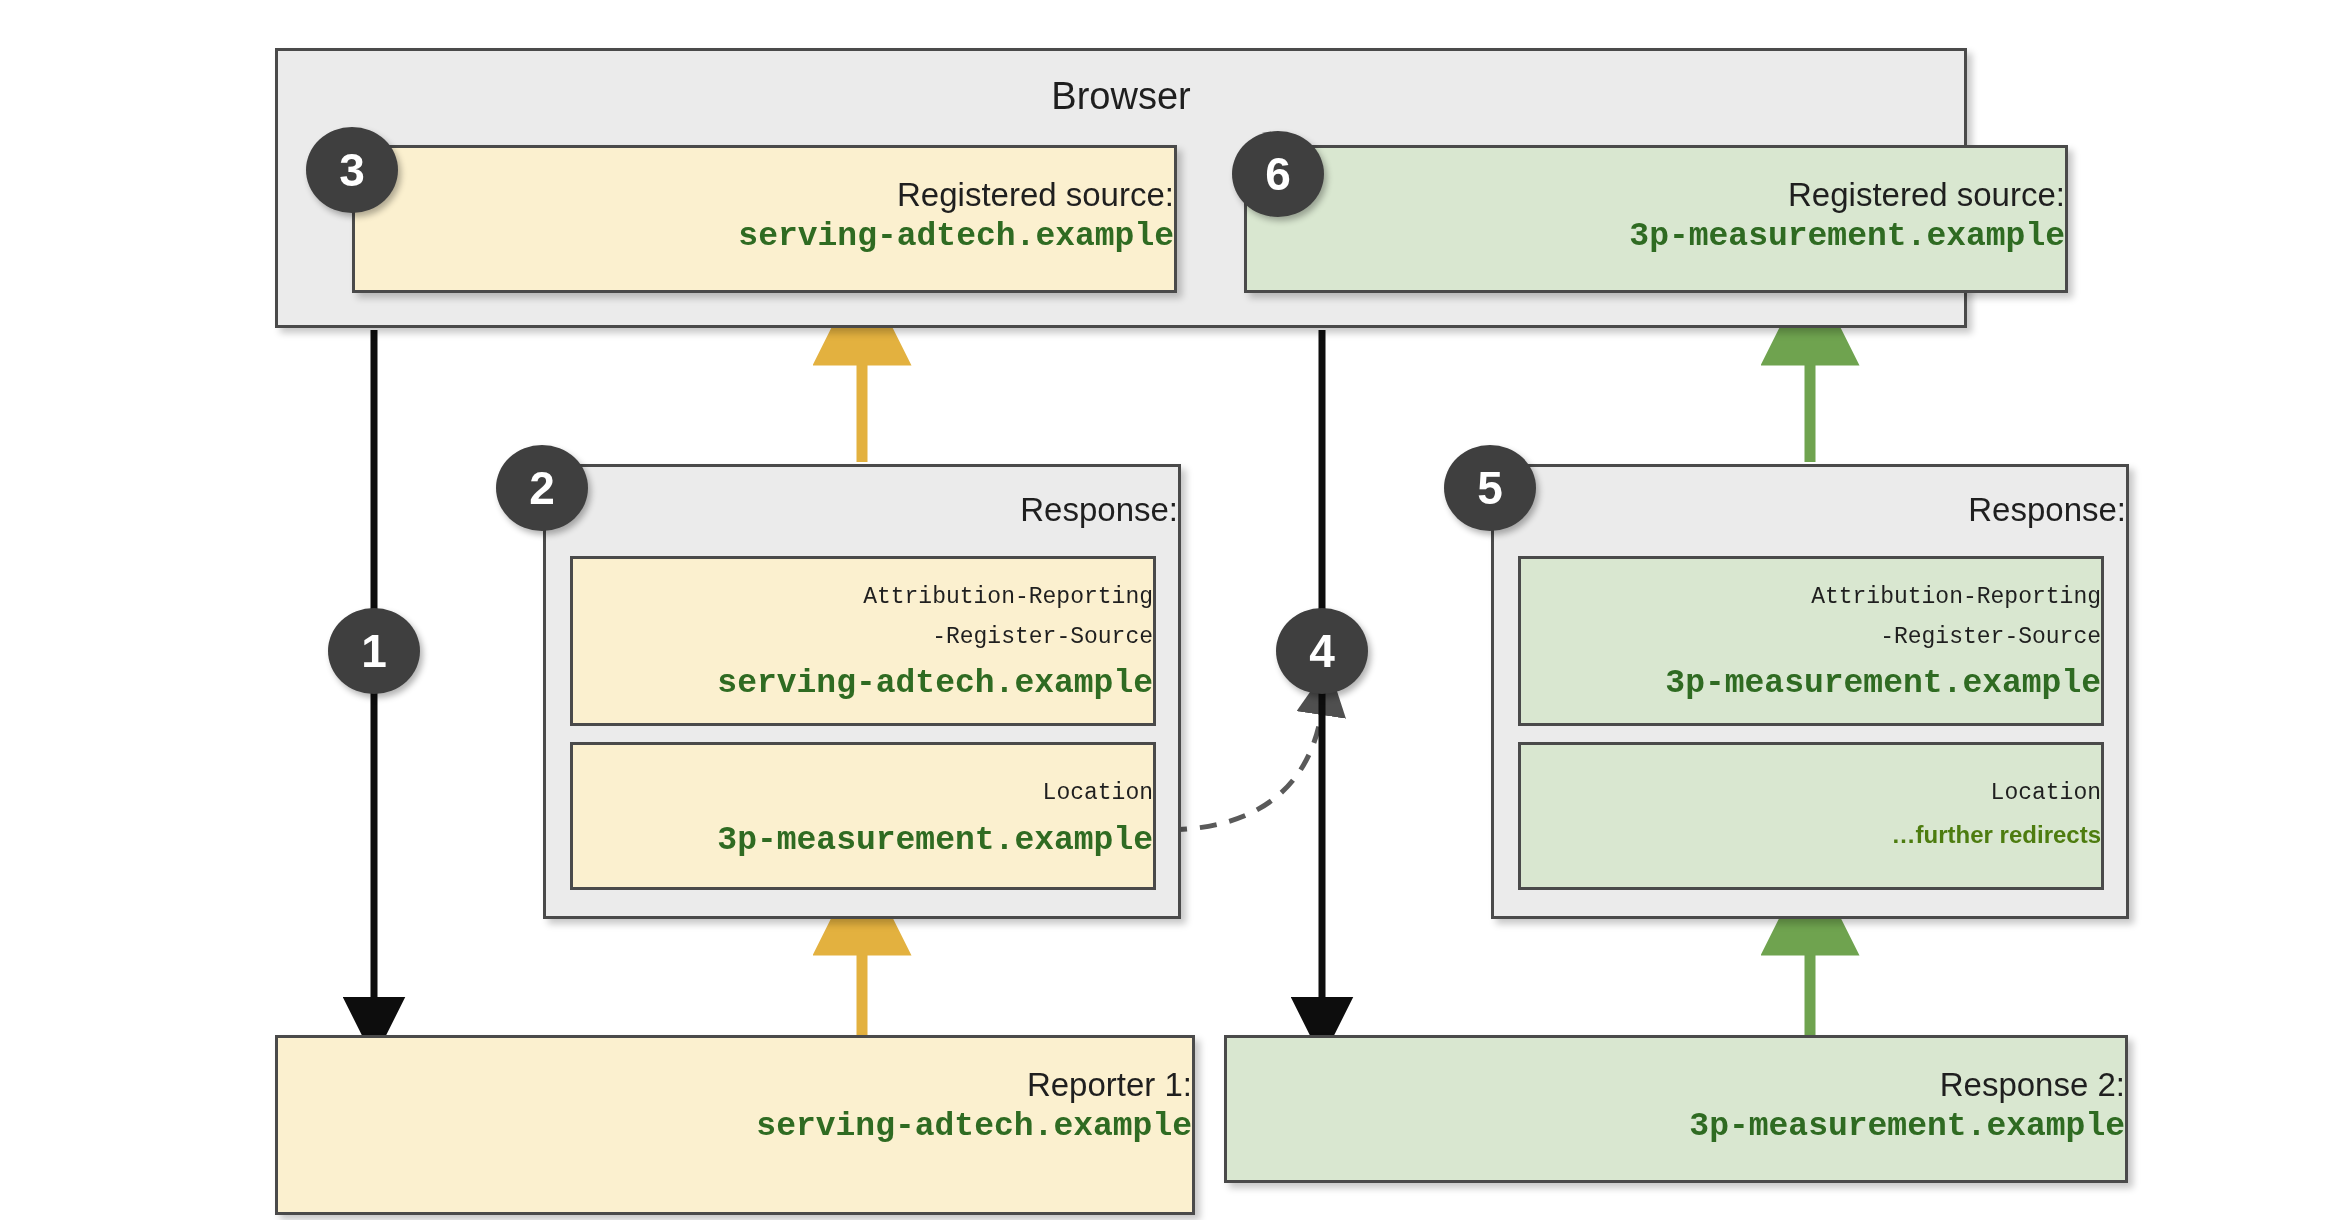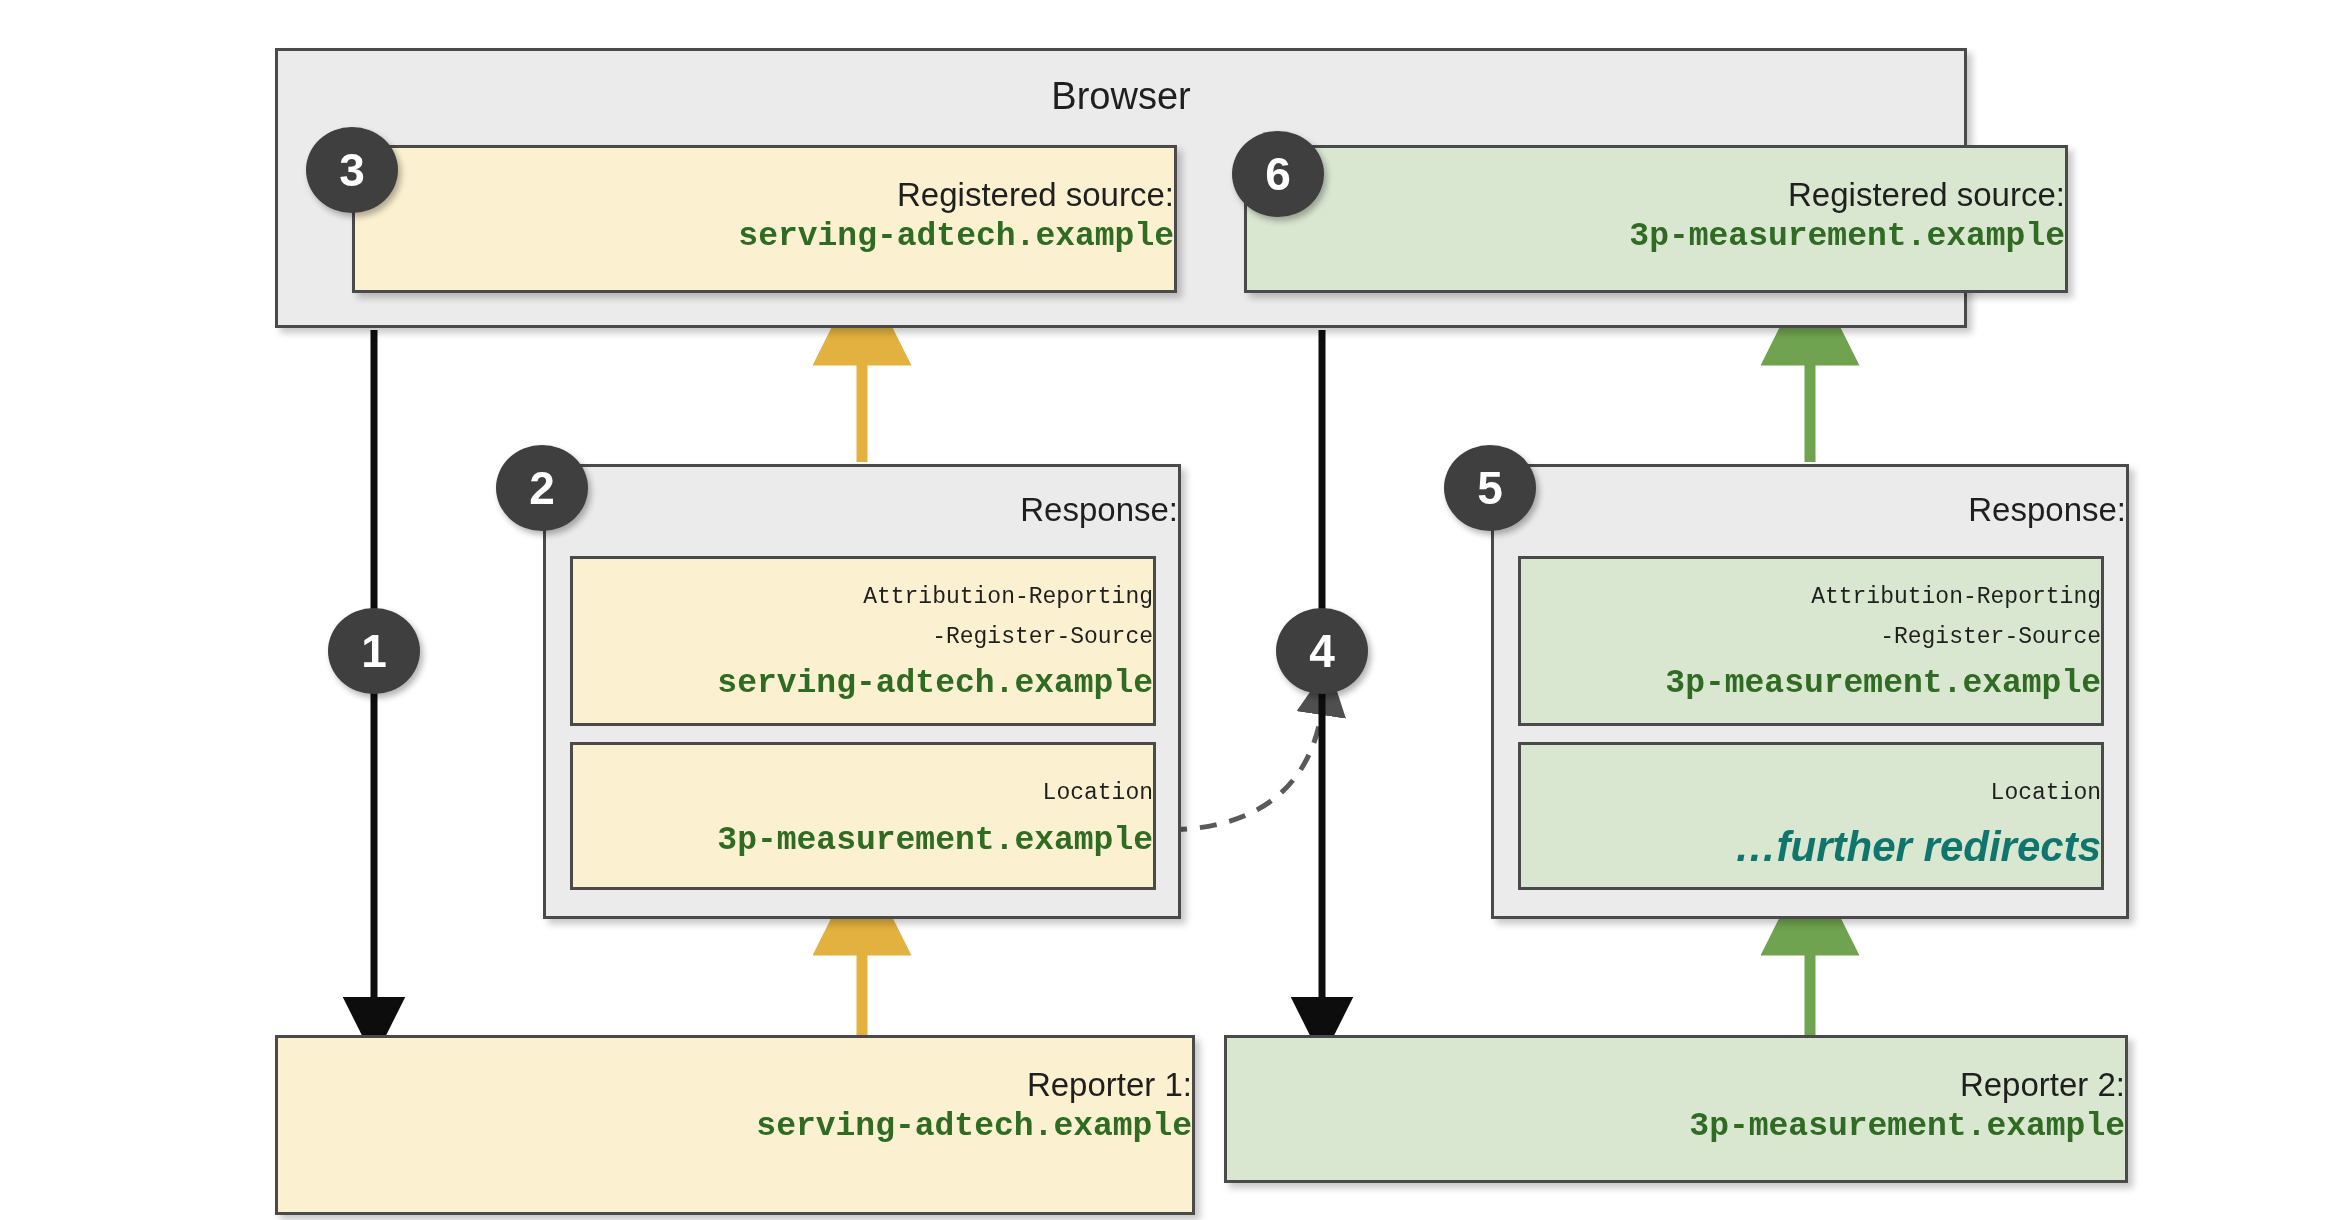--- a/index.html
+++ b/index.html
@@ -57,24 +57,23 @@
     color: #1f1f1f;
   }
   .label-domain {
     font-family: "Liberation Mono", "DejaVu Sans Mono", monospace;
     font-size: 33px;
     font-weight: bold;
     color: #2f6b22;
   }
   .label-italic {
     font-family: "Liberation Sans", sans-serif;
-    font-size: 42px;
+    font-size: 24px;
     font-weight: bold;
-    font-style: italic;
-    color: #0f766e;
+    color: #4d7c0f;
   }
   .browser-title {
     position: absolute;
     font-family: "Liberation Sans", sans-serif;
     font-size: 38px;
     color: #1f1f1f;
     text-align: center;
   }
 
   
@@ -203,21 +202,21 @@
     </div>
   </div>
   <div class="badge" style="left:1444px; top:445px;">5</div>
 
   <div class="box box-yellow" style="left:275px; top:1035px; width:920px; height:180px; z-index:20;">
     <div class="ctr-text label-plain" style="top:26px;">Reporter 1:</div>
     <div class="ctr-text label-domain" style="top:68px;">serving-adtech.example</div>
   </div>
 
   <div class="box box-green" style="left:1224px; top:1035px; width:904px; height:148px; z-index:20;">
-    <div class="ctr-text label-plain" style="top:26px;">Reporter 2:</div>
+    <div class="ctr-text label-plain" style="top:26px;">Response 2:</div>
     <div class="ctr-text label-domain" style="top:68px;">3p-measurement.example</div>
   </div>
 
   <div class="badge" style="left:328px; top:608px;">1</div>
 
   <div class="badge" style="left:1276px; top:608px;">4</div>
 
 </div>
 
 </body></html>

